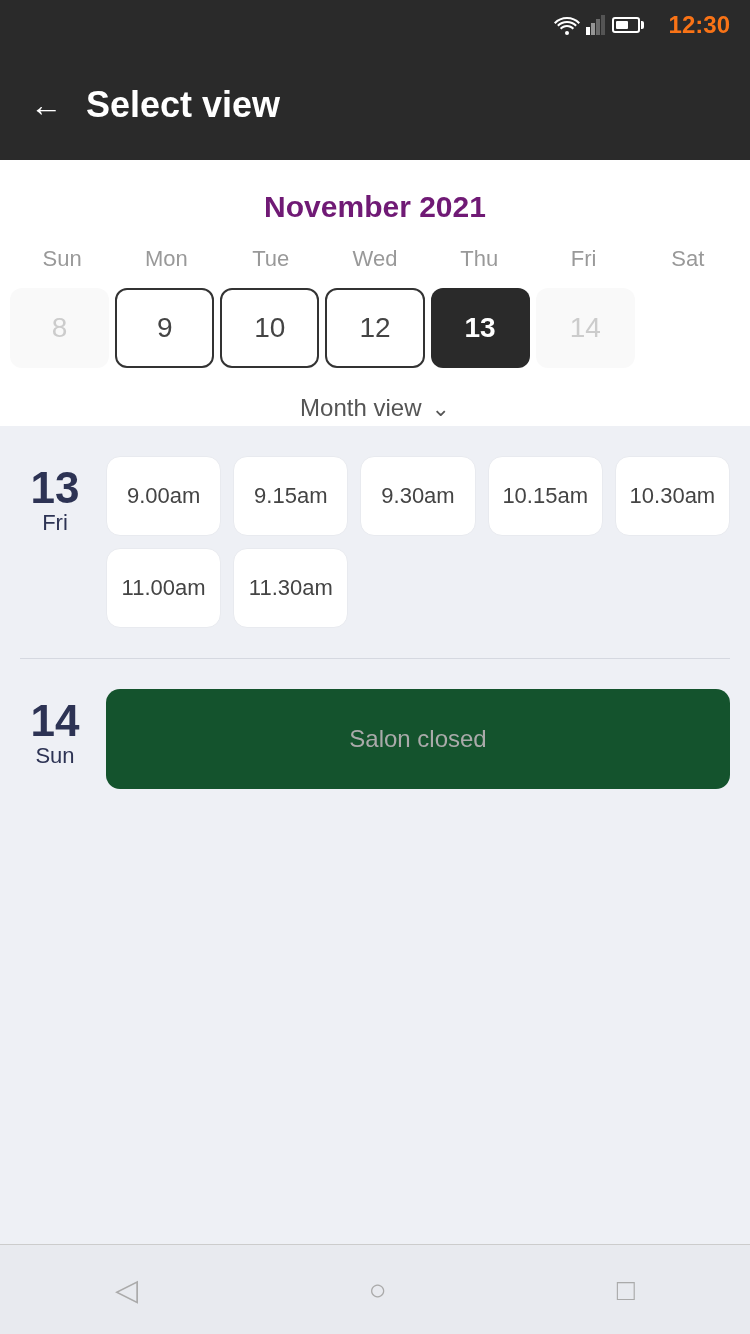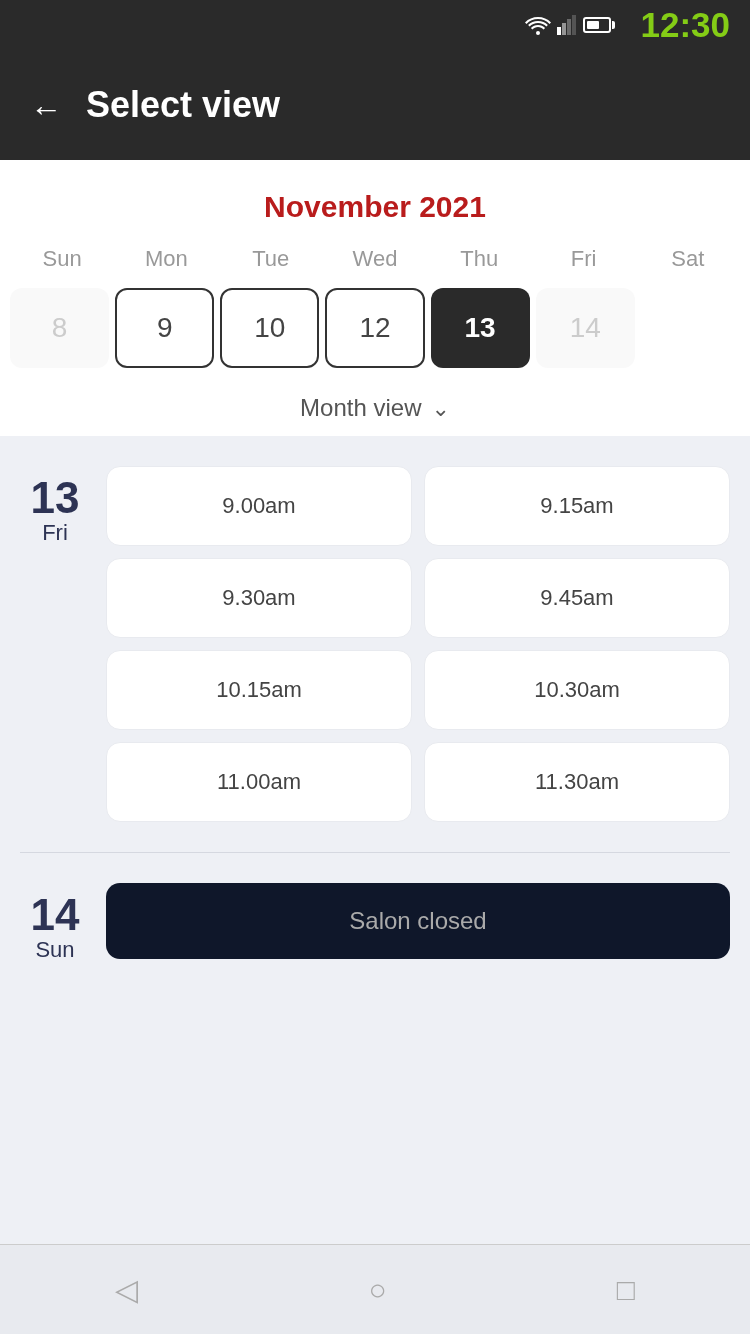--- a/index.html
+++ b/index.html
@@ -23,22 +23,22 @@
       justify-content: flex-end;
       padding: 0 20px;
       gap: 8px;
     }
     .status-icons {
       display: flex;
       align-items: center;
       gap: 6px;
     }
     .status-time {
-      color: #84cc16;
-      font-size: 35px;
+      color: #f97316;
+      font-size: 24px;
       font-weight: 600;
       margin-left: 23px;
     }
     .icon-wifi {
       width: 26px;
       height: 20px;
     }
     .icon-signal {
       width: 20px;
       height: 20px;
@@ -94,21 +94,21 @@
 
     
     .calendar-section {
       background: white;
       padding: 20px 0 0 0;
     }
     .month-title {
       text-align: center;
       font-size: 30px;
       font-weight: 600;
-      color: #b91c1c;
+      color: #701a75;
       padding: 10px 0 16px 0;
     }
     .weekday-row {
       display: grid;
       grid-template-columns: repeat(7, 1fr);
       padding: 0 10px;
     }
     .weekday-label {
       text-align: center;
       font-size: 22px;
@@ -145,21 +145,21 @@
       color: white;
       font-weight: 700;
       border-radius: 12px;
     }
 
     
     .month-view-bar {
       display: flex;
       align-items: flex-end;
       justify-content: center;
-      padding: 10px 0 14px 0;
+      padding: 10px 0 4px 0;
       gap: 10px;
       cursor: pointer;
     }
     .month-view-label {
       font-size: 24px;
       color: #555;
     }
     .chevron-down {
       font-size: 22px;
       color: #555;
@@ -193,21 +193,21 @@
     }
     .day-name {
       font-size: 22px;
       color: #2d3354;
       font-weight: 400;
     }
 
     .time-grid {
       flex: 1;
       display: grid;
-      grid-template-columns: repeat(2, 1fr);
+      grid-template-columns: repeat(5, 1fr);
       gap: 12px;
     }
     .time-slot {
       background: white;
       border-radius: 14px;
       height: 80px;
       display: flex;
       align-items: center;
       justify-content: center;
       font-size: 22px;
@@ -218,23 +218,23 @@
 
     .divider {
       height: 1px;
       background: #d5d8e0;
       margin: 0 0 30px 0;
     }
 
     
     .salon-closed-slot {
       flex: 1;
-      background: #0f172a;
+      background: #14532d;
       border-radius: 14px;
-      height: 76px;
+      height: 100px;
       display: flex;
       align-items: center;
       justify-content: center;
       font-size: 24px;
       color: #aaa;
     }
 
     
     .bottom-nav {
       background: #e8eaef;
@@ -311,21 +311,20 @@
 
   <div class="day-block">
     <div class="day-label">
       <span class="day-num">13</span>
       <span class="day-name">Fri</span>
     </div>
     <div class="time-grid">
       <div class="time-slot">9.00am</div>
       <div class="time-slot">9.15am</div>
       <div class="time-slot">9.30am</div>
-      <div class="time-slot">9.45am</div>
       <div class="time-slot">10.15am</div>
       <div class="time-slot">10.30am</div>
       <div class="time-slot">11.00am</div>
       <div class="time-slot">11.30am</div>
     </div>
   </div>
 
   <div class="divider"></div>
 
   <div class="day-block">

